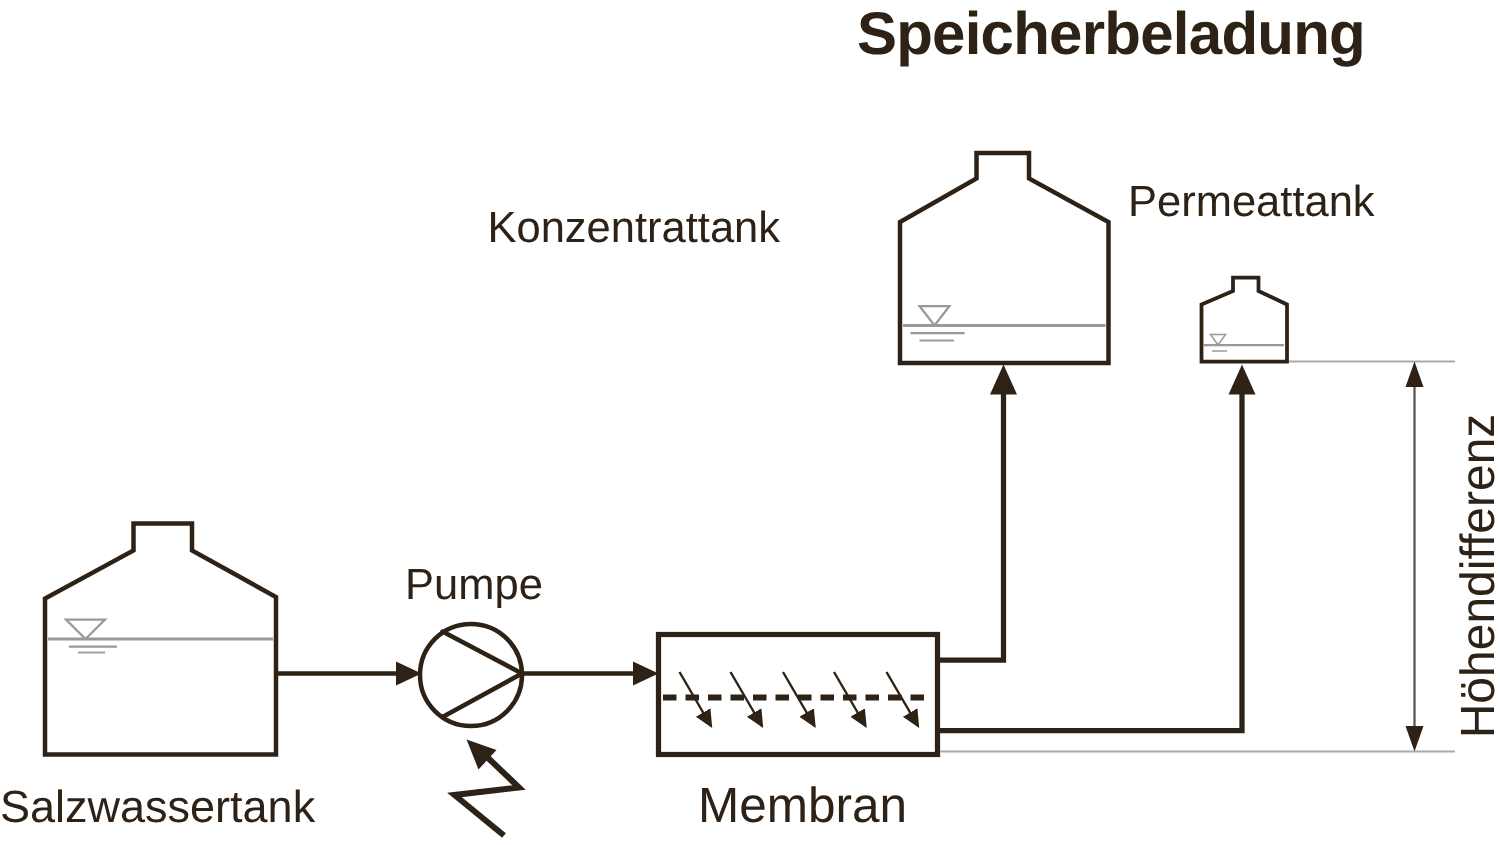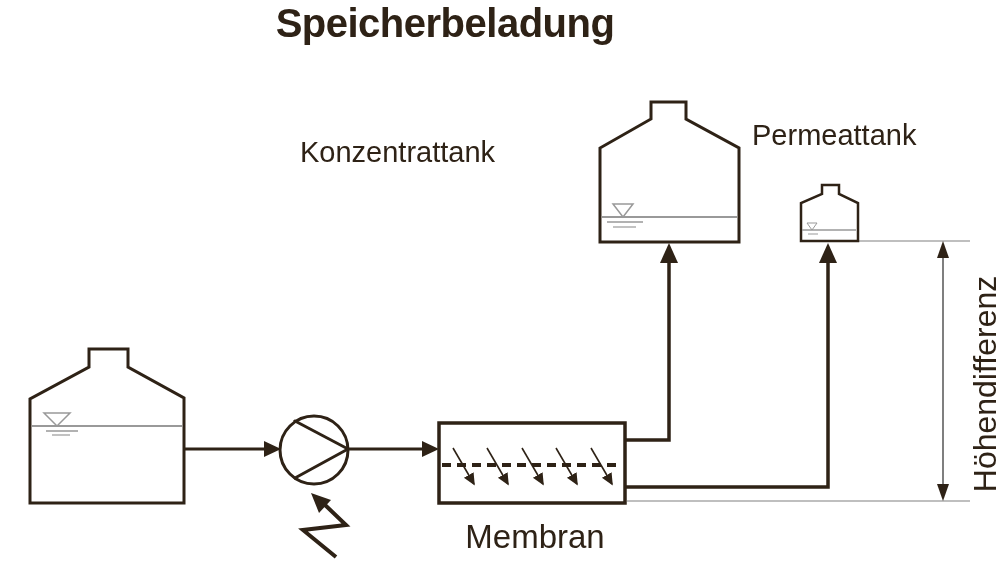--- a/index.html
+++ b/index.html
@@ -1,21 +1,21 @@
 <!DOCTYPE html>
 <html style="--ink: #2e2216; --water: #999999; --ref: #aaaaaa; --dim: #555555;"><head>
 <meta charset="utf-8">
 <style>
   html,body{margin:0;padding:0;background:#fff;}
   body{font-family:"Liberation Sans", sans-serif; color:var(--ink,#2e2216);}
   .stage{position:relative;width:1000px;height:563px;background:#fff;overflow:hidden;}
   svg{position:absolute;left:0;top:0;}
   .lbl{position:absolute;line-height:1.05;white-space:nowrap;color:var(--ink,#2e2216);}
-  .title{left:0;top:2px;width:890px;text-align:center;font-size:40px;font-weight:bold;letter-spacing:-0.5px;}
-  .lbl-konzentrat{left:300px;top:137px;width:245px;text-align:left;font-size:29px;}
+  .title{left:0;top:2px;width:890px;text-align:right;font-size:40px;font-weight:bold;letter-spacing:-0.5px;padding-left:20px;}
+  .lbl-konzentrat{left:300px;top:137px;width:245px;text-align:center;font-size:29px;}
   .lbl-permeat{left:752px;top:120px;font-size:29px;}
   .lbl-pumpe{left:216px;top:375px;width:200px;text-align:center;font-size:29px;}
   .lbl-membran{left:435px;top:520px;width:200px;text-align:center;font-size:33px;}
   .lbl-salzwasser{left:0;top:523px;font-size:30px;}
   .lbl-hoehe{left:986px;top:384px;font-size:32px;transform:translate(-50%,-50%) rotate(-90deg);}
   .ink{stroke:var(--ink,#2e2216);fill:none;}
   .fillink{fill:var(--ink,#2e2216);stroke:none;}
   .water{stroke:var(--water,#999);fill:none;}
 </style>
 </head>
@@ -108,15 +108,17 @@
       <g>
         <polygon class="water" points="807,223 817,223 812,230" stroke-width="1"></polygon>
         <line class="water" x1="808" y1="234" x2="818" y2="234" stroke-width="1"></line>
       </g>
     </g>
   </svg>
 
   <div class="lbl title">Speicherbeladung</div>
   <div class="lbl lbl-konzentrat">Konzentrattank</div>
   <div class="lbl lbl-permeat">Permeattank</div>
+  <div class="lbl lbl-pumpe">Pumpe</div>
   <div class="lbl lbl-membran">Membran</div>
+  <div class="lbl lbl-salzwasser">Salzwassertank</div>
   <div class="lbl lbl-hoehe">Höhendifferenz</div>
 </div>
 
 </body></html>

